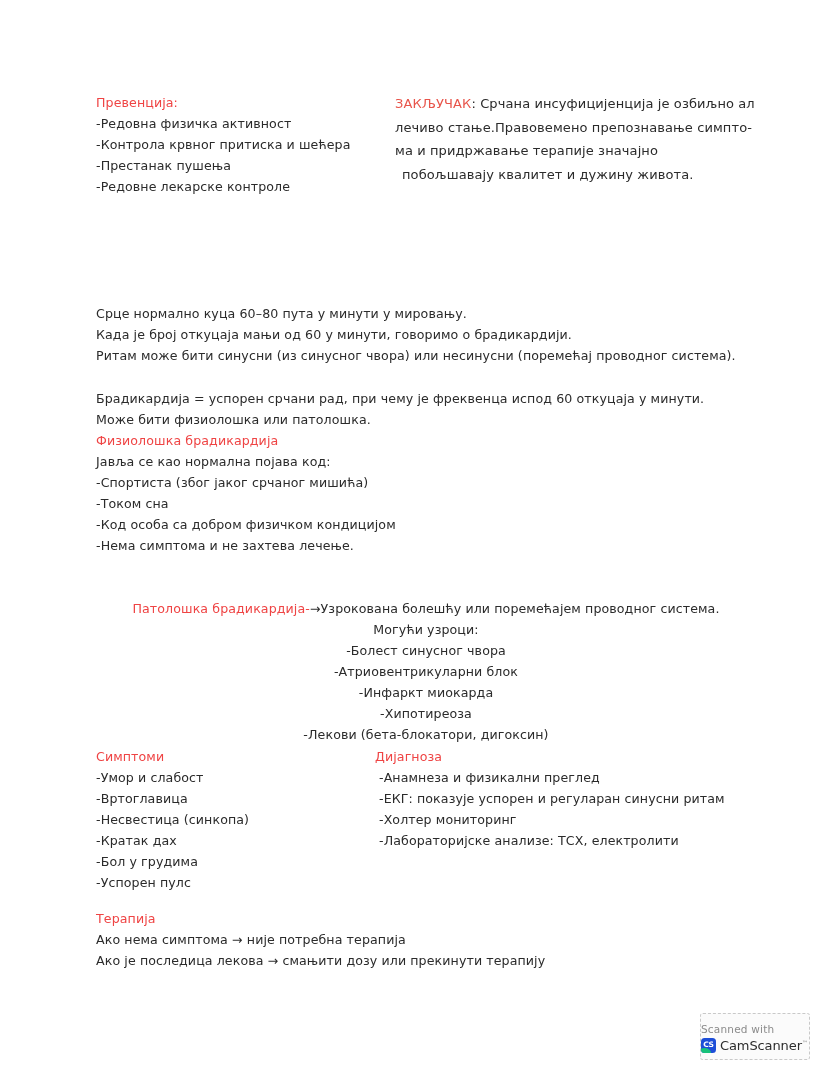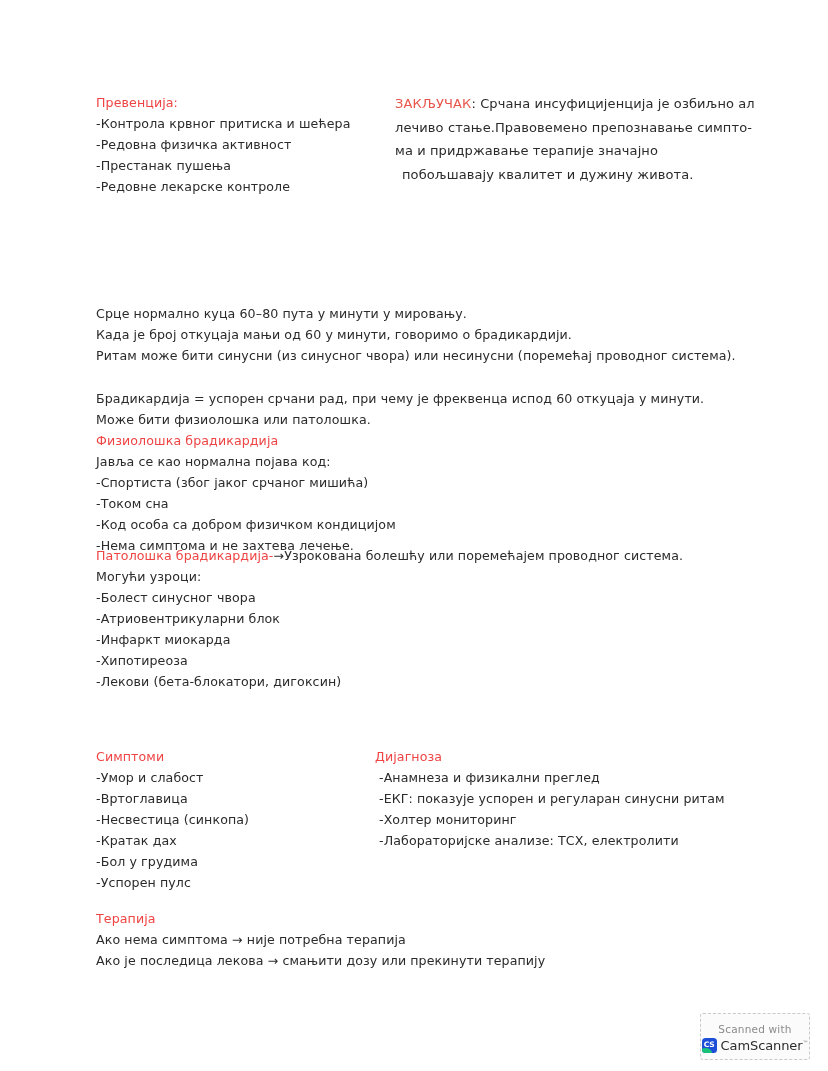--- a/index.html
+++ b/index.html
@@ -77,21 +77,21 @@
   }
 
   
   .body-block {
     position: absolute;
     left: 96px;
     width: 660px;
   }
   #block-intro { top: 303px; }
   #block-def   { top: 388px; }
-  #block-patho { top: 545px; }
+  #block-patho { top: 598px; text-align: center; }
   #block-therapy { top: 908px; }
 
   
   .sd-band {
     position: absolute;
     left: 96px;
     top: 746px;
     width: 660px;
   }
   .sd-left  { position: absolute; left: 0;     top: 0; width: 270px; }
@@ -104,21 +104,21 @@
     left: 700px;
     top: 1013px;
     width: 110px;
     height: 47px;
     border: 1px dashed #c9c9c9;
     border-radius: 3px;
     background: #fbfbfb;
     box-sizing: border-box;
     display: flex;
     flex-direction: column;
-    align-items: center;
+    align-items: flex-start;
     justify-content: center;
     padding-top: 2px;
   }
   .wm-top {
     font-size: 10.5px;
     color: #8b8b8b;
     letter-spacing: 0.2px;
     line-height: 13px;
   }
   .wm-bottom {
@@ -170,22 +170,22 @@
 </style>
 </head>
 <body>
 
 <div class="page">
 
   <div class="top-band">
 
     <div class="col-left">
       <div class="hdr">Превенција:</div>
+      <div class="line blk">-Редовна физичка активност</div>
       <div class="line blk">-Контрола крвног притиска и шећера</div>
-      <div class="line blk">-Редовна физичка активност</div>
       <div class="line blk">-Престанак пушења</div>
       <div class="line blk">-Редовне лекарске контроле</div>
     </div>
 
     <div class="col-right">
       <div class="concl-line"><span class="concl-tag">ЗАКЉУЧАК</span><span>: Срчана инсуфицијенција је озбиљно ал</span></div>
       <div class="concl-line">лечиво стање.Правовемено препознавање симпто-</div>
       <div class="concl-line">ма и придржавање терапије значајно</div>
       <div class="concl-line ind">побољшавају квалитет и дужину живота.</div>
     </div>

